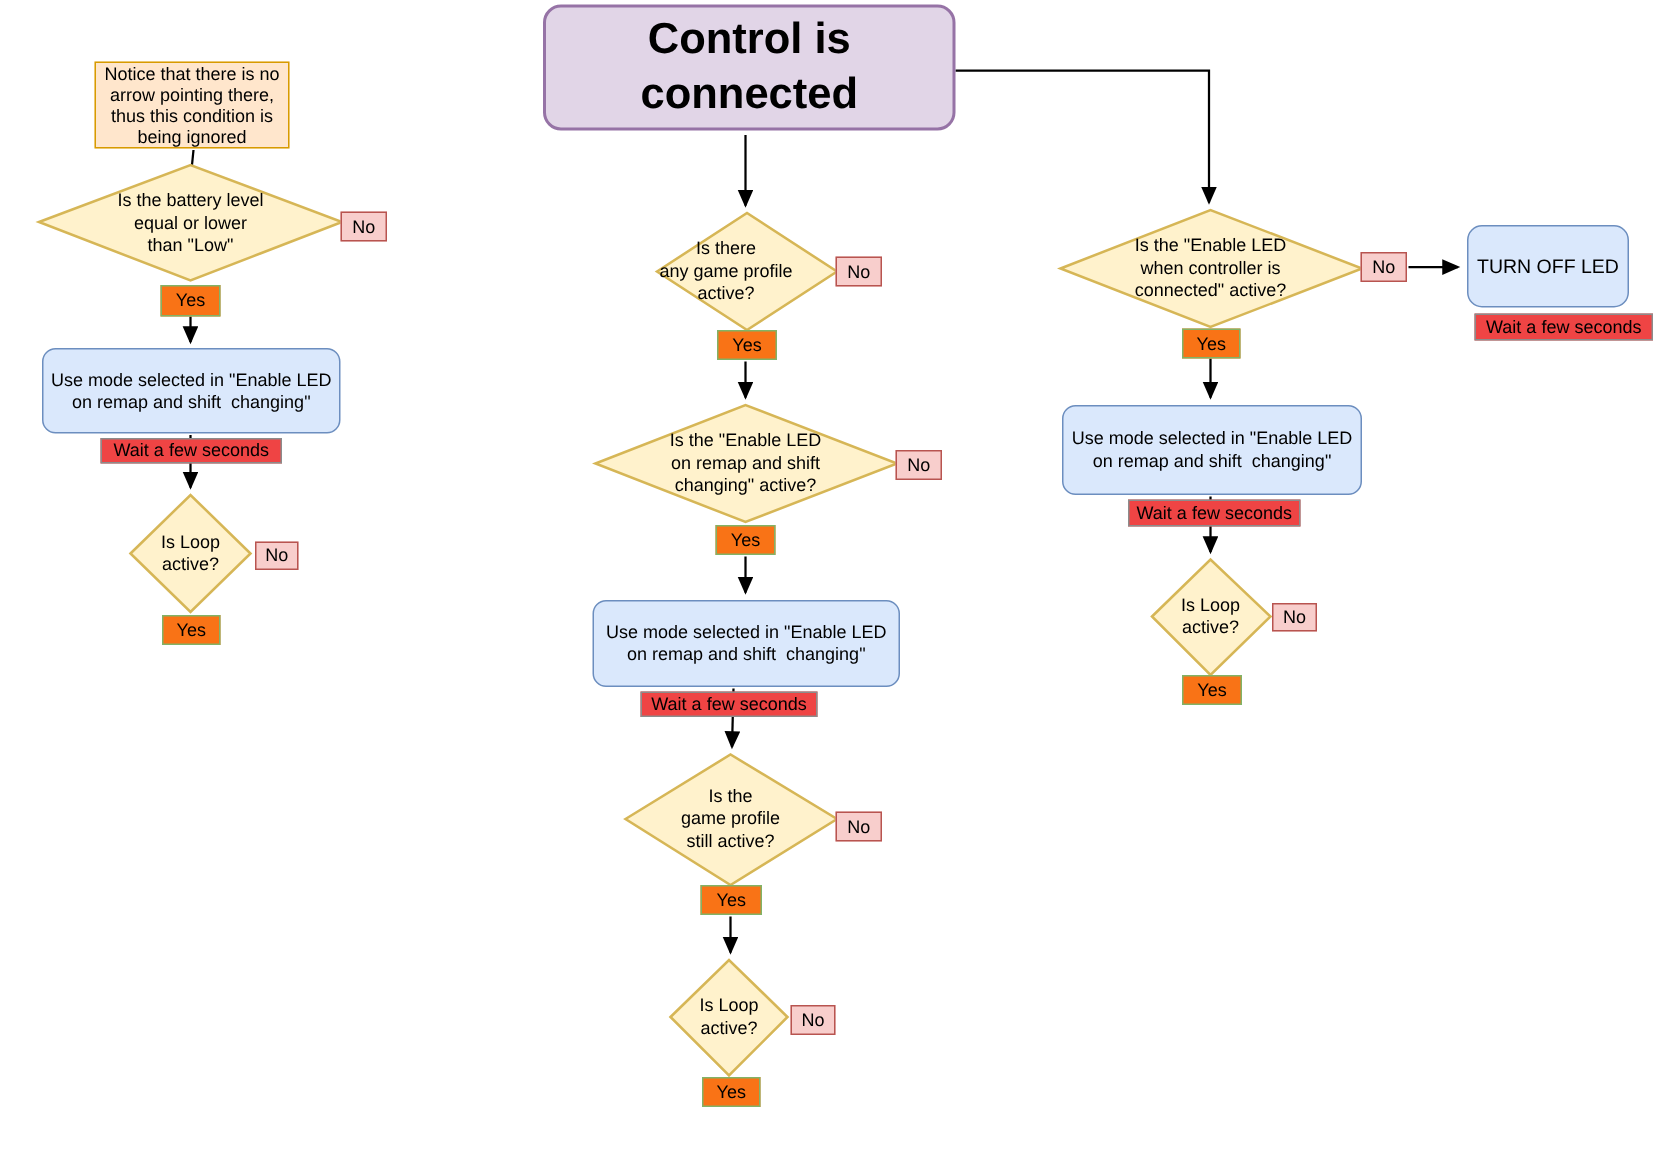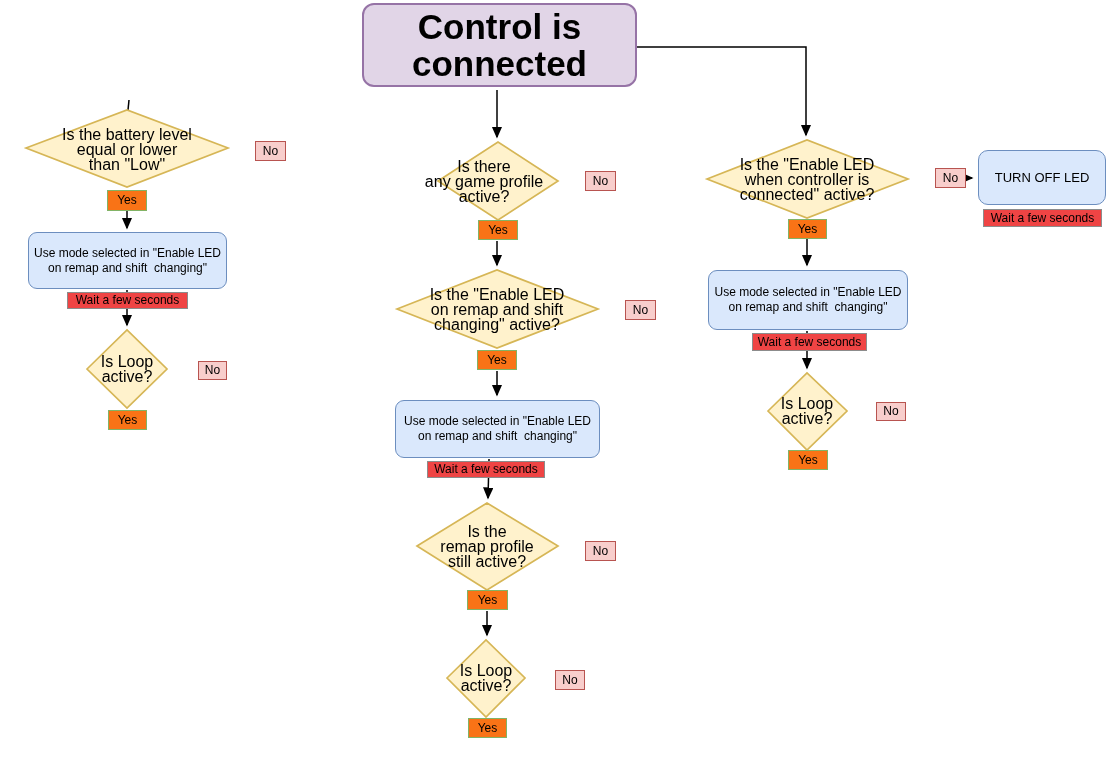--- a/index.html
+++ b/index.html
@@ -15,43 +15,43 @@
   .edge { fill: none; stroke: #000000; stroke-width: 1.5; }
   .diamond { fill: #FFF2CC; stroke: #D6B656; stroke-width: 1.7; }
   .box {
     position: absolute; box-sizing: border-box;
     display: flex; align-items: center; justify-content: center;
     text-align: center; white-space: pre-wrap;
     font-size: 12px; line-height: 15px;
   }
   .title-box {
     background: #E1D5E7; border: 2px solid #9673A6; border-radius: 12px;
-    font-size: 35px; line-height: 37px; font-weight: bold;
+    font-size: 29px; line-height: 37px; font-weight: bold;
   }
   .note-box {
     background: #FFE6CC; border: 1.5px solid #D79B00;
     line-height: 14px;
   }
   .process-box {
     background: #DAE8FC; border: 1.5px solid #6C8EBF; border-radius: 9px;
   }
   .turnoff-box {
     background: #DAE8FC; border: 1.5px solid #6C8EBF; border-radius: 10px;
     font-size: 13px;
   }
   .yes-box { background: #f97316; border: 1.5px solid #82B366; }
-  .no-box  { background: #F8CECC; border: 1.5px solid #B85450; margin-left: 28px; }
+  .no-box  { background: #F8CECC; border: 1.5px solid #B85450; }
   .wait-label {
     background: #ef4444; border: 1px solid #8C8C8C;
     line-height: 15px;
   }
   .dtext {
     position: absolute; transform: translate(-50%, -50%);
     text-align: center; white-space: pre-wrap;
-    font-size: 16px; line-height: 15px;
+    font-size: 12px; line-height: 15px;
   }
 </style>
 </head>
 <body>
 
 <div class="canvas">
 
   <svg class="layer" width="1108" height="779" viewBox="0 0 1108 779">
     <defs>
       <marker id="ah" markerWidth="10" markerHeight="10" refX="7" refY="3.5" orient="auto">
@@ -78,20 +78,24 @@
     <polygon class="diamond" points="397,309 497,270 598,309 497,348"></polygon>
     <polygon class="diamond" points="417,546 487,503 558,546 487,590"></polygon>
     <polygon class="diamond" points="447,678 486,640 525,678 486,717"></polygon>
     <polygon class="diamond" points="707,179 807,140 908,179 807,218"></polygon>
     <polygon class="diamond" points="768,411 807,373 847,411 807,450"></polygon>
   </svg>
 
   <div class="box title-box" style="left:362px; top:3px; width:275px; height:84px;">Control is
 connected</div>
 
+  <div class="box note-box" style="left:63px; top:41px; width:130px; height:58px;">Notice that there is no
+arrow pointing there,
+thus this condition is
+being ignored</div>
   <div class="dtext" style="left:127px; top:149px;">Is the battery level
 equal or lower
 than "Low"</div>
   <div class="box no-box" style="left:227px; top:141px; width:31px; height:20px;">No</div>
   <div class="box yes-box" style="left:107px; top:190px; width:40px; height:21px;">Yes</div>
   <div class="box process-box" style="left:28px; top:232px; width:199px; height:57px;">Use mode selected in "Enable LED
 on remap and shift  changing"</div>
   <div class="box wait-label" style="left:67px; top:292px; width:121px; height:17px;">Wait a few seconds</div>
   <div class="dtext" style="left:127px; top:369px;">Is Loop
 active?</div>
@@ -105,35 +109,35 @@
   <div class="box yes-box" style="left:478px; top:220px; width:40px; height:20px;">Yes</div>
   <div class="dtext" style="left:497px; top:309px;">Is the "Enable LED
 on remap and shift
 changing" active?</div>
   <div class="box no-box" style="left:597px; top:300px; width:31px; height:20px;">No</div>
   <div class="box yes-box" style="left:477px; top:350px; width:40px; height:20px;">Yes</div>
   <div class="box process-box" style="left:395px; top:400px; width:205px; height:58px;">Use mode selected in "Enable LED
 on remap and shift  changing"</div>
   <div class="box wait-label" style="left:427px; top:461px; width:118px; height:17px;">Wait a few seconds</div>
   <div class="dtext" style="left:487px; top:546px;">Is the
-remap profile
+game profile
 still active?</div>
   <div class="box no-box" style="left:557px; top:541px; width:31px; height:20px;">No</div>
   <div class="box yes-box" style="left:467px; top:590px; width:41px; height:20px;">Yes</div>
   <div class="dtext" style="left:486px; top:678px;">Is Loop
 active?</div>
   <div class="box no-box" style="left:527px; top:670px; width:30px; height:20px;">No</div>
   <div class="box yes-box" style="left:468px; top:718px; width:39px; height:20px;">Yes</div>
 
   <div class="dtext" style="left:807px; top:179px;">Is the "Enable LED
 when controller is
 connected" active?</div>
   <div class="box no-box" style="left:907px; top:168px; width:31px; height:20px;">No</div>
   <div class="box yes-box" style="left:788px; top:219px; width:39px; height:20px;">Yes</div>
-  <div class="box turnoff-box" style="left:978px; top:150px; width:128px; height:55px;text-align:right;">TURN OFF LED</div>
+  <div class="box turnoff-box" style="left:978px; top:150px; width:108px; height:55px;text-align:right;">TURN OFF LED</div>
   <div class="box wait-label" style="left:983px; top:209px; width:119px; height:18px;">Wait a few seconds</div>
   <div class="box process-box" style="left:708px; top:270px; width:200px; height:60px;">Use mode selected in "Enable LED
 on remap and shift  changing"</div>
   <div class="box wait-label" style="left:752px; top:333px; width:115px; height:18px;">Wait a few seconds</div>
   <div class="dtext" style="left:807px; top:411px;">Is Loop
 active?</div>
   <div class="box no-box" style="left:848px; top:402px; width:30px; height:19px;">No</div>
   <div class="box yes-box" style="left:788px; top:450px; width:40px; height:20px;">Yes</div>
 
 </div>

